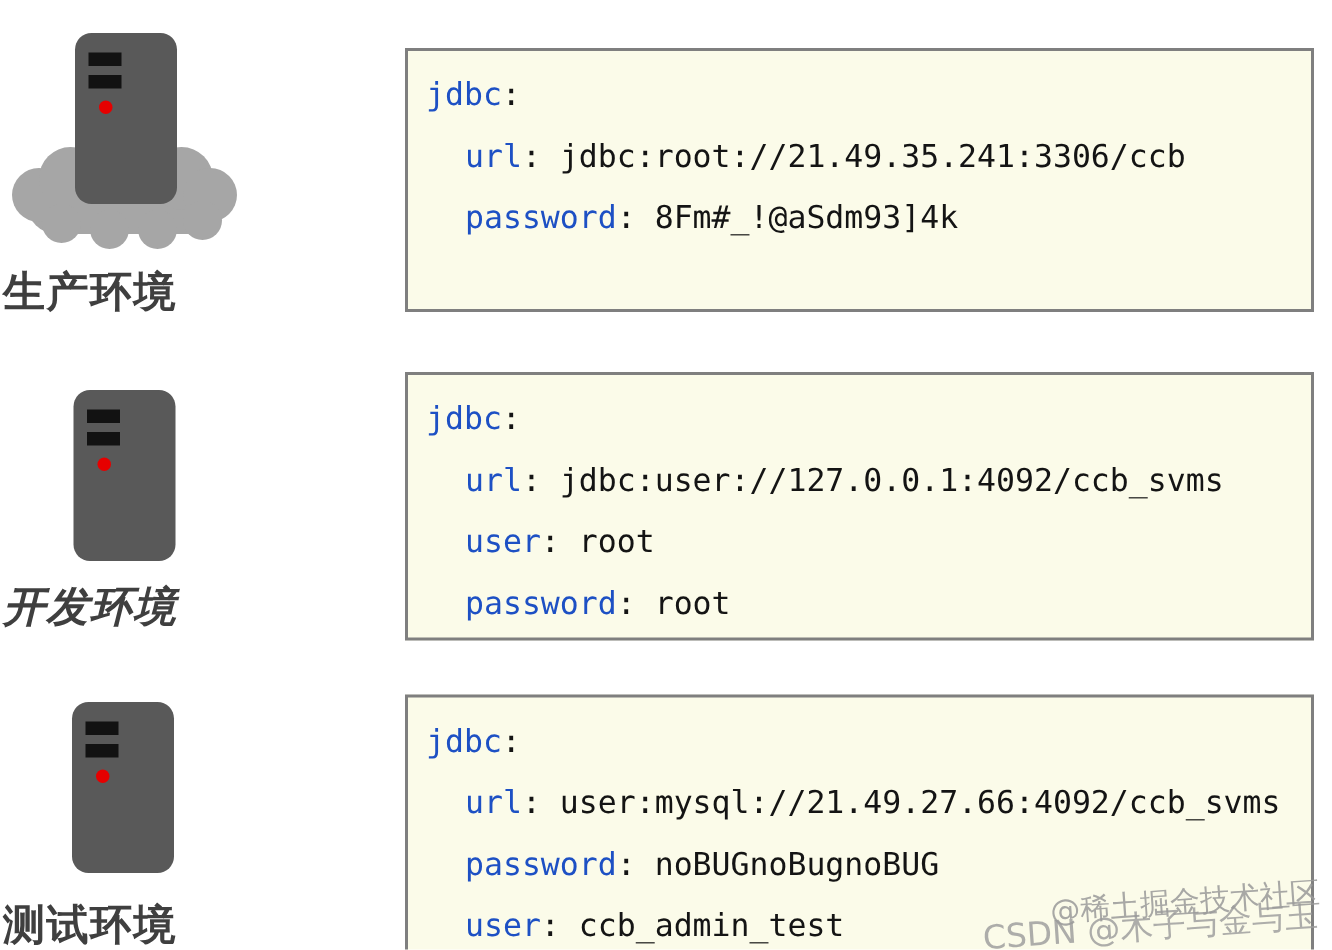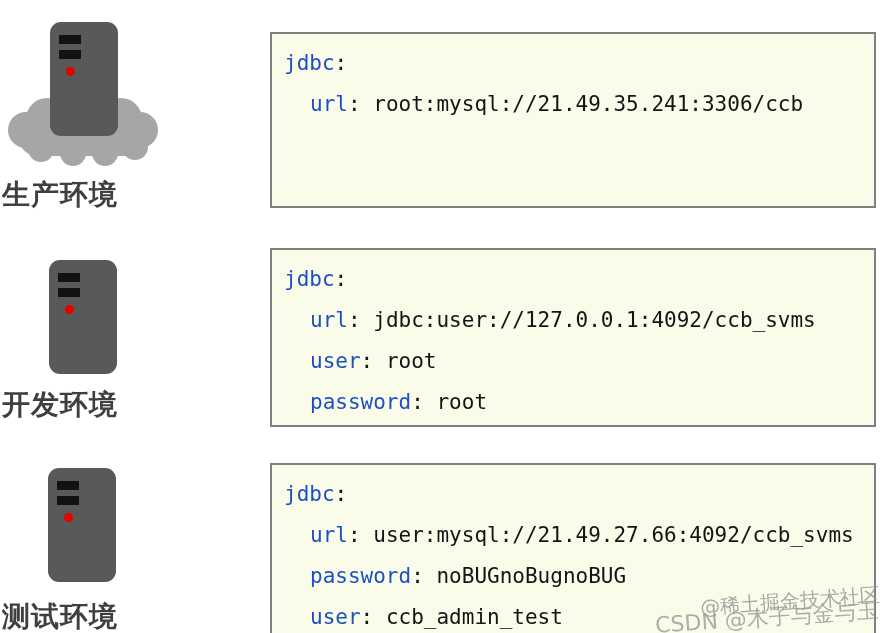--- a/index.html
+++ b/index.html
@@ -74,21 +74,21 @@
     white-space: nowrap;
     z-index: 3;
   }
 
   
   #env-prod .server { left: 50px; top: 22px; }
   #env-prod .cloud  { left: 10px; top: 98px; }
   #env-prod .env-label { top: 176px; }
   
   #env-dev .server { left: 49px; top: 260px; }
-  #env-dev .env-label { top: 386px; }
+  #env-dev .env-label { top: 386px; font-style: italic; }
   
   #env-test .server { left: 48px; top: 468px; }
   #env-test .env-label { top: 598px; }
 
   
   .code-box {
     position: absolute;
     left: 270px;
     width: 606px;
     background: var(--box-bg);
@@ -157,21 +157,22 @@
   <div class="server">
     <span class="slot s1"></span>
     <span class="slot s2"></span>
     <span class="led"></span>
   </div>
   <div class="env-label">测试环境</div>
 </div>
 
 <div class="code-box" id="box-prod">
   <div class="code-line"><span class="k">jdbc</span><span class="p">:</span></div>
-  <div class="code-line indent"><span class="k">url</span><span class="p">: </span><span class="v">root:mysql://21.49.35.241:3306/ccb</span></div>
+  <div class="code-line indent"><span class="k">url</span><span class="p">: </span><span class="v">jdbc:root://21.49.35.241:3306/ccb</span></div>
+  <div class="code-line indent"><span class="k">password</span><span class="p">: </span><span class="v">8Fm#_!@aSdm93]4k</span></div>
 </div>
 
 <div class="code-box" id="box-dev">
   <div class="code-line"><span class="k">jdbc</span><span class="p">:</span></div>
   <div class="code-line indent"><span class="k">url</span><span class="p">: </span><span class="v">jdbc:user://127.0.0.1:4092/ccb_svms</span></div>
   <div class="code-line indent"><span class="k">user</span><span class="p">: </span><span class="v">root</span></div>
   <div class="code-line indent"><span class="k">password</span><span class="p">: </span><span class="v">root</span></div>
 </div>
 
 <div class="code-box" id="box-test">

